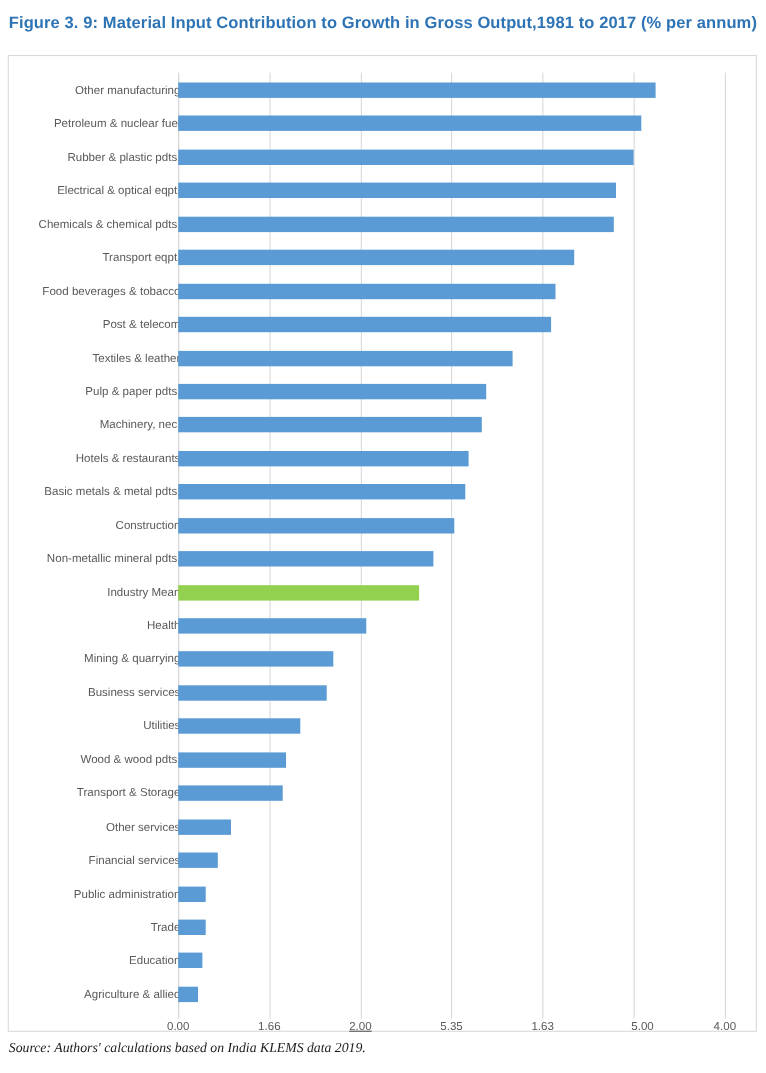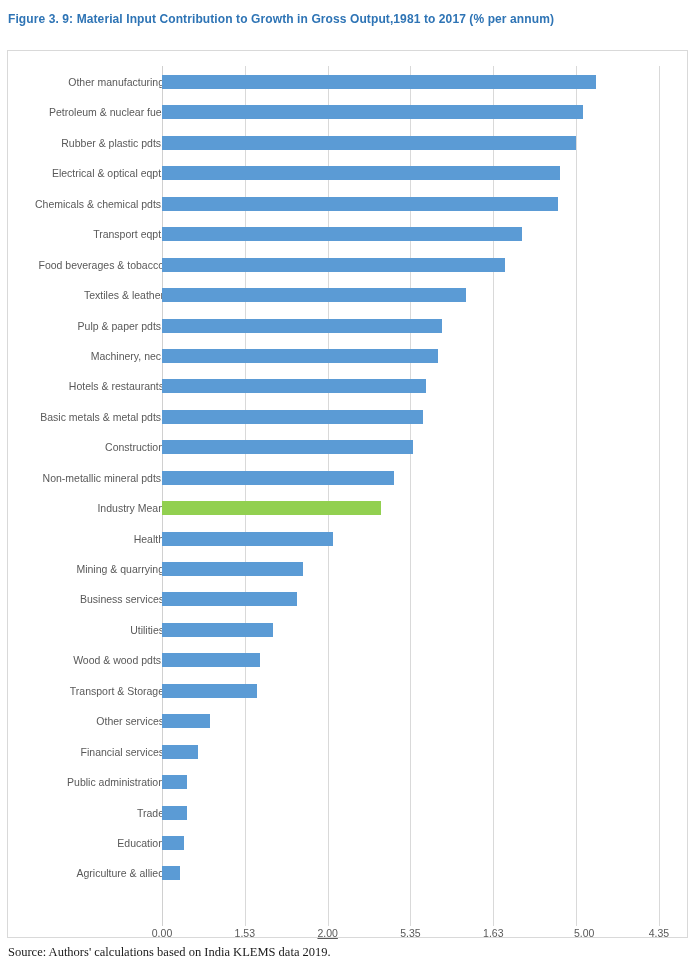--- a/index.html
+++ b/index.html
@@ -10,21 +10,21 @@
     -webkit-font-smoothing:antialiased;
     overflow:hidden;
   }
   #page{position:relative;width:696px;height:975px;}
 
   
   .fig-title{
     position:absolute;
     left:8px; top:12px;
     width:680px;
-    font-size:12px;
+    font-size:15px;
     font-weight:700;
     color:#2E74B5;
     letter-spacing:0.1px;
     white-space:nowrap;
   }
 
   
   .chart-frame{
     position:absolute;
     left:7px; top:50px;
@@ -103,20 +103,21 @@
     color:#595959;
     transform:translateX(-50%);
     white-space:nowrap;
   }
 
   
   .source{
     position:absolute;
     left:8px; top:945px;
     font-size:12.5px;
+    font-style:italic;
     font-family:"Liberation Serif", serif;
     color:#1a1a1a;
     white-space:nowrap;
   }
 </style>
 </head>
 <body>
 
 <div id="page">
 
@@ -170,20 +171,26 @@
               <div class="bar" title="Transport eqpt.: 4.35" style="width: 360.31px;"></div>
             </div>
           </div>
           <div class="row">
             <div class="row-label">Food beverages &amp; tobacco</div>
             <div class="bar-track">
               <div class="bar" title="Food beverages &amp; tobacco: 4.14" style="width: 342.916px;"></div>
             </div>
           </div>
           <div class="row">
+            <div class="row-label">Post &amp; telecom</div>
+            <div class="bar-track">
+              <div class="bar" title="Post &amp; telecom: 4.09" style="width: 338.775px;"></div>
+            </div>
+          </div>
+          <div class="row">
             <div class="row-label">Textiles &amp; leather</div>
             <div class="bar-track">
               <div class="bar" title="Textiles &amp; leather: 3.67" style="width: 303.986px;"></div>
             </div>
           </div>
           <div class="row">
             <div class="row-label">Pulp &amp; paper pdts.</div>
             <div class="bar-track">
               <div class="bar" title="Pulp &amp; paper pdts.: 3.38" style="width: 279.965px;"></div>
             </div>
@@ -292,25 +299,25 @@
           </div>
           <div class="row">
             <div class="row-label">Agriculture &amp; allied</div>
             <div class="bar-track">
               <div class="bar" title="Agriculture &amp; allied: 0.22" style="width: 18.2226px;"></div>
             </div>
           </div>
         </div>
       <div class="xaxis">
           <div class="xtick" style="left: 154px; text-align: right;">0.00</div>
-          <div class="xtick" style="left: 236.83px;">1.53</div>
+          <div class="xtick" style="left: 236.83px;">1.66</div>
           <div class="xtick" style="left: 319.66px; text-decoration: underline;">2.00</div>
           <div class="xtick" style="left: 402.49px;">5.35</div>
           <div class="xtick" style="left: 485.32px;">1.63</div>
           <div class="xtick" style="left: 568.15px; padding-left: 16px;">5.00</div>
-          <div class="xtick" style="left: 650.98px;">4.35</div>
+          <div class="xtick" style="left: 650.98px;">4.00</div>
         </div>
     </div>
   </div>
 
   <div class="source">Source: Authors' calculations based on India KLEMS data 2019.</div>
 
 </div>
 
 </body></html>

